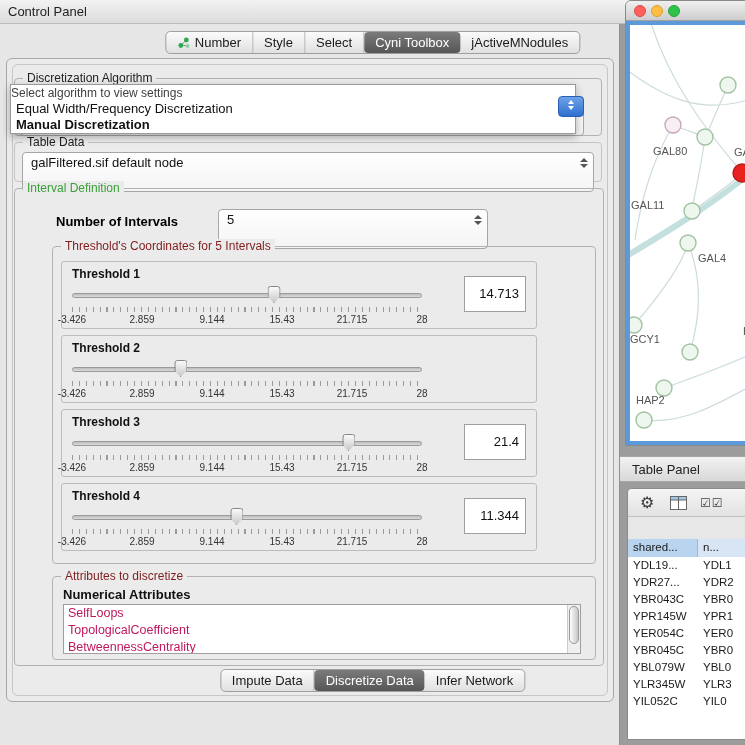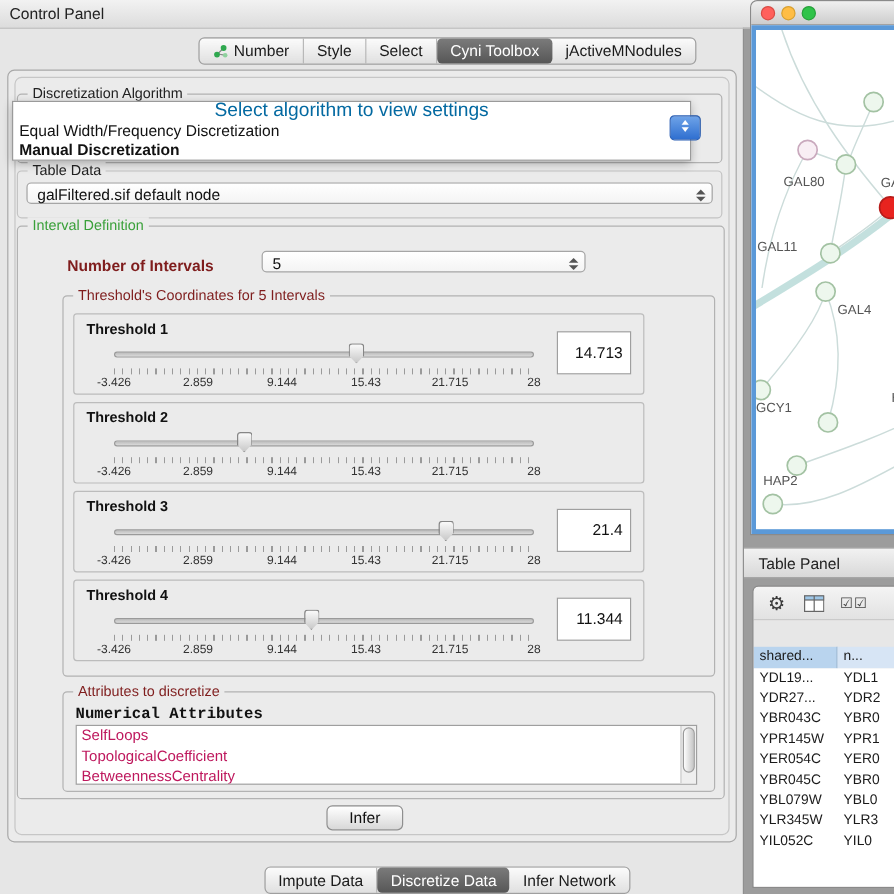--- a/index.html
+++ b/index.html
@@ -9,71 +9,71 @@
   
   .left-bg { position:absolute; left:0; top:0; width:620px; height:745px; background:#e6e6e6; border-right:1px solid #8f8f8f; }
   .cp-header { position:absolute; left:0; top:0; width:688px; height:24px; background:linear-gradient(#f2f2f2,#dcdcdc); border-bottom:1px solid #bdbdbd; font-size:13px; color:#222; }
   .cp-header .title { position:absolute; left:8px; top:4px; }
   .win-btn { position:absolute; top:3px; font-size:13px; color:#222; cursor:default; }
   .win-float { right:36px; }
   .win-close { right:14px; font-weight:bold; }
 
   .tabstrip { position:absolute; left:50%; transform:translateX(-50%); display:inline-flex; background:linear-gradient(#fbfbfb,#e0e0e0); border:1px solid #9f9f9f; border-radius:5px; height:23px; align-items:stretch; }
   .tabstrip.top { top:31px; }
-  .tabstrip.bottom { top:722px; }
+  .tabstrip.bottom { top:669px; }
   .tab { display:flex; align-items:center; gap:5px; padding:0 11px; font-size:13px; color:#1a1a1a; border-right:1px solid #b8b8b8; white-space:nowrap; }
   .tab:last-child { border-right:none; }
   .tab.selected { background:linear-gradient(#7b7b7b,#565656); color:#fff; border-radius:4px; border-right:none; }
 
   .main-panel { position:absolute; left:6px; top:58px; width:608px; height:644px; background:#ebebeb; border:1px solid #a8a8a8; border-radius:6px; }
   .inner-panel { position:absolute; left:12px; top:64px; width:596px; height:632px; border:1px solid #c6c6c6; border-radius:6px; pointer-events:none; }
 
   .group { position:absolute; border:1px solid #b2b2b2; border-radius:4px; }
   .legend { position:absolute; top:-8px; left:8px; background:#ebebeb; padding:0 4px; font-size:12px; color:#222; white-space:nowrap; }
   .legend.green { color:#3aa03a; }
   .legend.blue { color:#7f1d1d; }
 
-  .combo { position:absolute; height:18px; background:linear-gradient(#ffffff,#f4f4f4); border:1px solid #a6a6a6; border-radius:4px; font-size:13px; color:#111;text-decoration:underline; }
+  .combo { position:absolute; height:40px; background:linear-gradient(#ffffff,#f4f4f4); border:1px solid #a6a6a6; border-radius:4px; font-size:13px; color:#111;text-decoration:underline; }
   .combo .ctext { position:absolute; left:8px; top:0; line-height:20px; }
   .ud { position:absolute; right:5px; top:5px; }
   .ud b { display:block; width:0; height:0; border-left:4px solid transparent; border-right:4px solid transparent; }
   .ud .up { border-bottom:4px solid #555; margin-bottom:2px; }
   .ud .down { border-top:4px solid #555; }
 
   
   .popup { position:absolute; left:10px; top:84px; width:566px; height:50px; background:#fff; border:1px solid #9a9a9a; box-shadow:0 3px 8px rgba(0,0,0,.3); z-index:30; }
-  .popup-prompt { font-size:16px; color:#0369a1; text-align:center; line-height:16px; }
+  .popup-prompt { font-size:12px; color:#404040; line-height:16px; }
   .popup-item { font-size:13px; color:#111; line-height:16px; padding-left:5px; }
   .popup-item.bold { font-weight:bold; }
   .blue-cap { position:absolute; left:558px; top:96px; width:26px; height:21px; border-radius:4px; background:linear-gradient(#6ea3e8,#2f6fd0); border:1px solid #2a5fb4; z-index:40; }
   .blue-cap b { display:block; width:0; height:0; border-left:3.5px solid transparent; border-right:3.5px solid transparent; margin:3px auto 0; }
   .blue-cap .up { border-bottom:4px solid #fff; }
   .blue-cap .down { border-top:4px solid #fff; margin-top:2px; }
 
   
   .tblock { position:absolute; left:8px; width:476px; height:68px; border:1px solid #bcbcbc; border-radius:3px; }
   .tlabel { position:absolute; left:10px; top:5px; font-size:12px; font-weight:bold; color:#111; }
-  .slider-zone { position:absolute; left:33px; top:24px; width:350px; height:42px;text-decoration:underline; }
+  .slider-zone { position:absolute; left:10px; top:24px; width:350px; height:42px;text-decoration:underline; }
   .track { position:absolute; left:0; top:7px; width:100%; height:5px; background:linear-gradient(#bdbdbd,#dadada); border:1px solid #9a9a9a; border-radius:3px; }
   .thumb { position:absolute; top:0; width:13px; height:17px; transform:translateX(-50%); background:linear-gradient(#fafafa,#c9c9c9); border:1px solid #868686; border-radius:3px 3px 2px 2px; clip-path:polygon(0 0,100% 0,100% 60%,50% 100%,0 60%); z-index:2; }
   .ticks { position:absolute; left:0; top:21px; width:100%; height:5px; background:repeating-linear-gradient(90deg,#9a9a9a 0 1px,transparent 1px 6.9px); }
   .scale { position:absolute; left:0; top:28px; width:100%; height:12px; }
   .scale span { position:absolute; transform:translateX(-50%); font-size:10px; color:#333; white-space:nowrap; }
   .valuebox { position:absolute; right:10px; top:14px; width:62px; height:36px; background:#fff; border:1px solid #9f9f9f; font-size:13px; color:#111; text-align:right; line-height:34px; padding-right:6px; }
 
   
-  .attrs-title { position:absolute; left:10px; top:10px; font-size:13px; font-weight:bold; color:#111;font-family:Liberation Mono, monospace; }
+  .attrs-title { position:absolute; left:10px; top:10px; font-size:13px; font-weight:bold; color:#111; }
   .listbox { position:absolute; left:10px; top:27px; right:14px; height:50px; background:#fff; border:1px solid #9f9f9f; overflow:hidden; }
   .attr-item { font-size:12.5px; color:#be185d; line-height:17px; padding-left:4px; white-space:nowrap; }
   .vscroll { position:absolute; right:0; top:0; width:13px; height:100%; background:#efefef; border-left:1px solid #cccccc; }
   .vthumb { position:absolute; left:1px; top:1px; width:10px; height:38px; background:linear-gradient(90deg,#fdfdfd,#c6c6c6); border:1px solid #9a9a9a; border-radius:5px; }
 
   .apply-btn { position:absolute; left:272px; top:671px; width:64px; height:21px; background:linear-gradient(#ffffff,#d8d8d8); border:1px solid #8f8f8f; border-radius:5px; font-size:13px; color:#111; text-align:center; line-height:19px; }
 
-  .field-label { position:absolute; font-size:13px; font-weight:bold; color:#7f1d1d; }
+  .field-label { position:absolute; font-size:13px; font-weight:bold; color:#000000; }
 
   
   .net-window { position:absolute; left:625px; top:0; width:140px; height:446px; background:#d9d9d9; border:1px solid #8a8a8a; border-radius:6px 6px 0 0; overflow:hidden; }
   .mac-titlebar { position:absolute; left:0; top:0; right:0; height:20px; background:linear-gradient(#f0f0f0,#cdcdcd); border-bottom:1px solid #a2a2a2; }
   .tl { position:absolute; top:4px; width:12px; height:12px; border-radius:50%; }
   .tl.red { left:8px; background:#ff605c; border:1px solid #d94b44; }
   .tl.yellow { left:25px; background:#ffbd44; border:1px solid #d8a030; }
   .tl.green { left:42px; background:#2fc349; border:1px solid #27a13b; }
   .net-canvas { position:absolute; left:0; top:20px; right:0; bottom:0; border:4px solid #5b99d8; background:#fff; overflow:hidden; }
   .netsvg text { font-family:"Liberation Sans",sans-serif; font-size:11px; fill:#555; }

